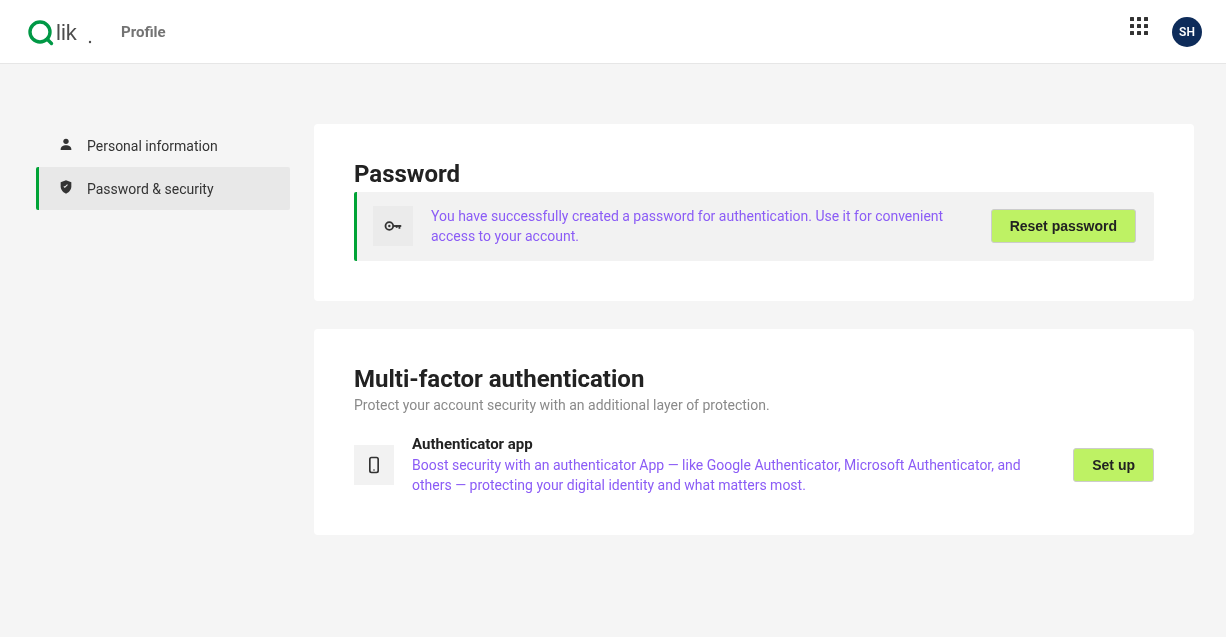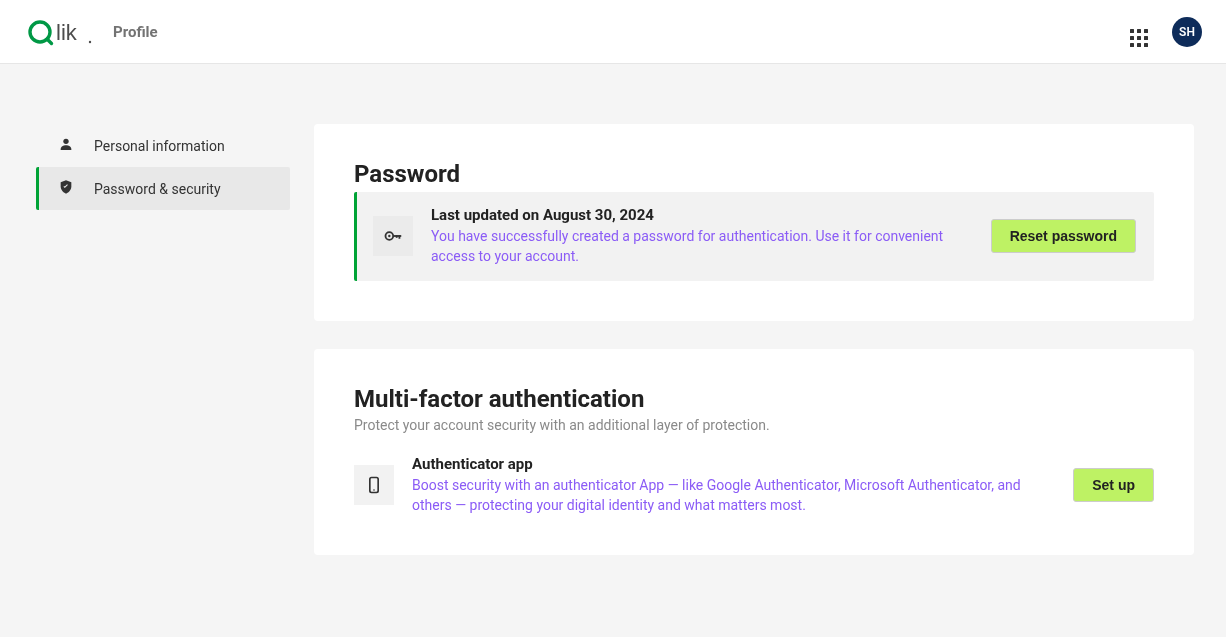--- a/index.html
+++ b/index.html
@@ -16,35 +16,35 @@
     border-bottom: 1px solid #e6e6e6;
     height: 64px;
     display: flex;
     align-items: center;
     justify-content: space-between;
     padding: 0 24px 0 28px;
   }
   .header-left {
     display: flex;
     align-items: center;
-    gap: 12px;
+    gap: 20px;
   }
   .logo {
     display: flex;
     align-items: center;
   }
   .profile-label {
     font-size: 15px;
     color: #737373;
     margin-left: 8px;
     font-weight: bold;
   }
   .header-right {
     display: flex;
-    align-items: flex-end;
+    align-items: flex-start;
     gap: 24px;
   }
   .apps-icon {
     width: 18px;
     height: 18px;
     display: grid;
     grid-template-columns: repeat(3, 4px);
     grid-template-rows: repeat(3, 4px);
     gap: 3px;
     cursor: pointer;
@@ -72,21 +72,21 @@
     display: flex;
     padding: 0;
   }
   .sidebar {
     width: 290px;
     padding: 60px 0 0 36px;
   }
   .sidebar-item {
     display: flex;
     align-items: center;
-    gap: 20px;
+    gap: 13px;
     padding: 12px 14px 12px 22px;
     font-size: 14px;
     color: #333;
     cursor: pointer;
     border-radius: 2px;
   }
   .sidebar-item.active {
     background: #e8e8e8;
     border-left: 3px solid #00a336;
     padding-left: 19px;
@@ -224,21 +224,20 @@
         <div class="info-icon-box">
           <svg width="22" height="22" viewBox="0 0 24 24" fill="#333">
             <circle cx="8" cy="12" r="4.2" fill="none" stroke="#333" stroke-width="2"></circle>
             <circle cx="8" cy="12" r="1.3" fill="#333"></circle>
             <rect x="12" y="11" width="9" height="2" fill="#333"></rect>
             <rect x="18" y="11" width="2" height="4" fill="#333"></rect>
             <rect x="15" y="11" width="2" height="3" fill="#333"></rect>
           </svg>
         </div>
         <div class="info-text">
-          <div class="info-title">Last updated on August 30, 2024</div>
           <div class="info-desc">You have successfully created a password for authentication. Use it for convenient access to your account.</div>
         </div>
         <button class="btn">Reset password</button>
       </div>
     </section>
 
     <section class="card">
       <h2>Multi-factor authentication</h2>
       <p class="subtitle">Protect your account security with an additional layer of protection.</p>
 

